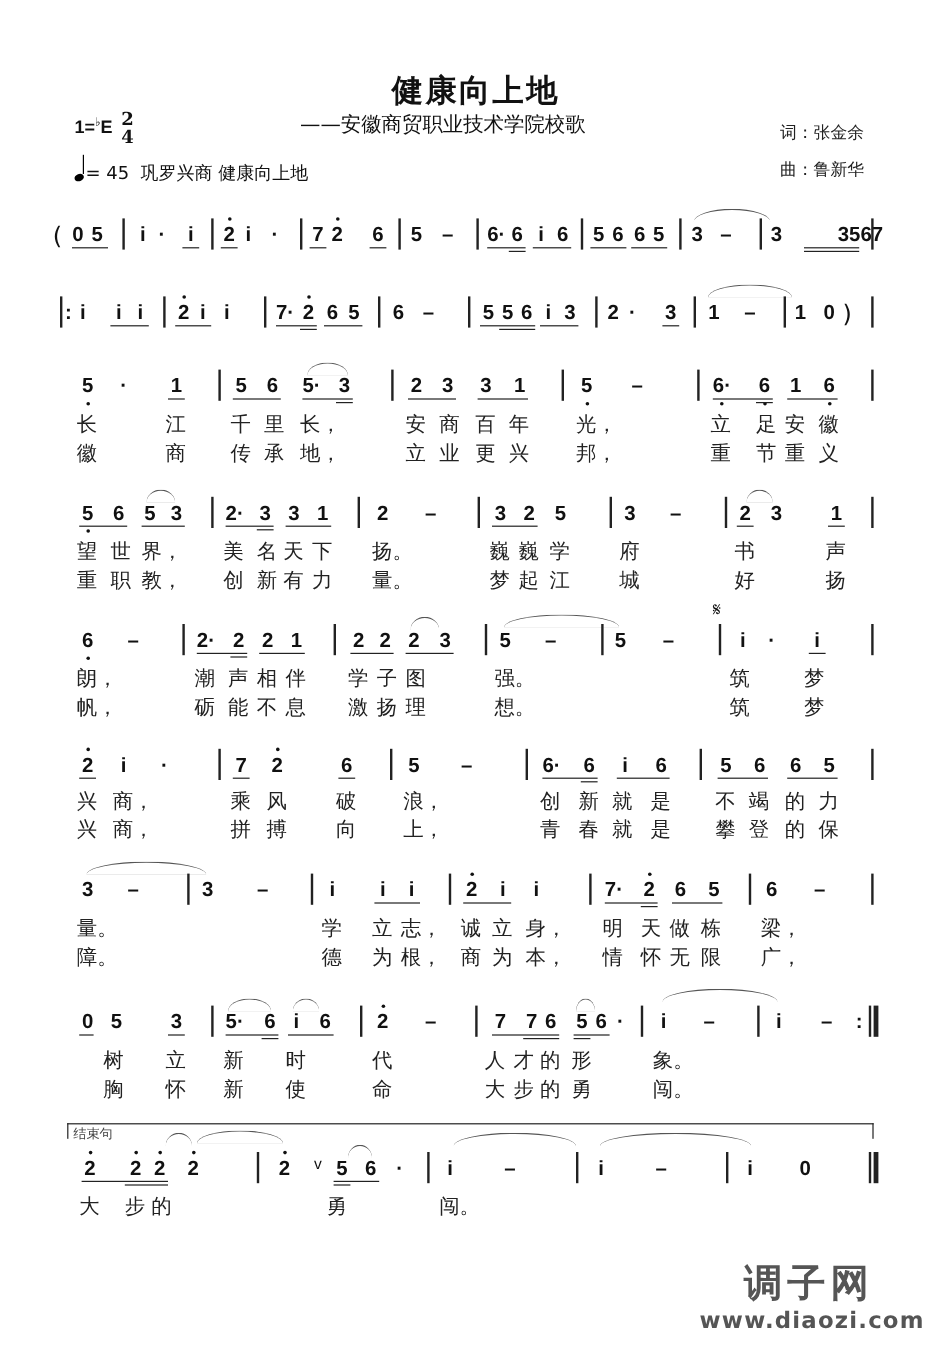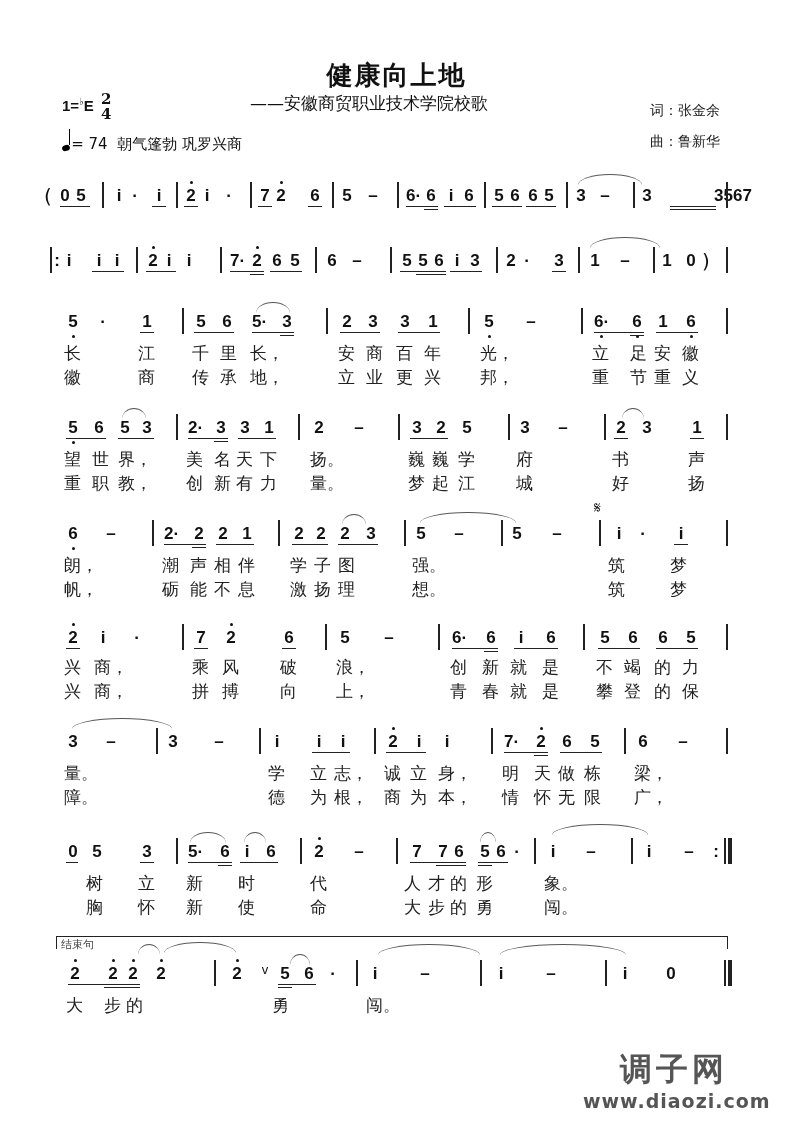--- a/index.html
+++ b/index.html
@@ -43,22 +43,22 @@
 
 <div class="abs title">健康向上地</div>
 <div class="abs subtitle">——安徽商贸职业技术学院校歌</div>
 <div class="abs key">
   <span>1=</span><sup>♭</sup><span>E</span>
   <span class="timesig"><span>2</span><br><span>4</span></span>
 </div>
 <div class="abs credit" style="top:102px">词：张金余</div>
 <div class="abs credit" style="top:133px">曲：鲁新华</div>
 <div class="abs tempo">
-  <span class="note"></span><span class="stem"></span><span>= 74</span>&nbsp;
-  <span>朝气篷勃  巩罗兴商</span>
+  <span class="note"></span><span class="stem"></span><span>= 45</span>&nbsp;
+  <span>巩罗兴商  健康向上地</span>
 </div>
 
 <div class="line" style="top:180px">
   <span class="paren" style="left:44px;top:4px">(</span>
   <span class="nt" style="left:58px;top:6px">0</span>
   <span class="nt" style="left:74px;top:6px">5</span>
   <span class="ul" style="left:60px;top:26px;width:30px"></span>
   <span class="bar" style="left:102px;top:2px"></span>
   <span class="nt" style="left:112px;top:6px">i</span>
   <span class="nt" style="left:128px;top:6px">·</span>
@@ -92,21 +92,21 @@
   <span class="nt" style="left:526px;top:6px">6</span>
   <span class="nt" style="left:542px;top:6px">5</span>
   <span class="ul" style="left:492px;top:26px;width:30px"></span>
   <span class="ul" style="left:526px;top:26px;width:30px"></span>
   <span class="bar" style="left:566px;top:2px"></span>
   <span class="slur" style="left:578px;top:-6px;width:64px"></span>
   <span class="nt" style="left:574px;top:6px">3</span>
   <span class="nt" style="left:598px;top:6px">–</span>
   <span class="bar" style="left:633px;top:2px"></span>
   <span class="nt" style="left:640px;top:6px">3</span>
-  <span class="nt" style="left:708px;top:6px;width:50px">3567</span>
+  <span class="nt" style="left:692px;top:6px;width:50px">3567</span>
   <span class="ul" style="left:670px;top:26px;width:46px"></span>
   <span class="ul" style="left:670px;top:29px;width:46px"></span>
   <span class="bar" style="left:726px;top:2px"></span>
 </div>
 
 <div class="line" style="top:245px">
   <span class="bar thick" style="left:50px;top:2px;width:2px"></span>
   <span class="nt" style="left:54px;top:6px;width:6px">:</span>
   <span class="nt" style="left:62px;top:6px">i</span>
   <span class="nt" style="left:92px;top:6px">i</span>

